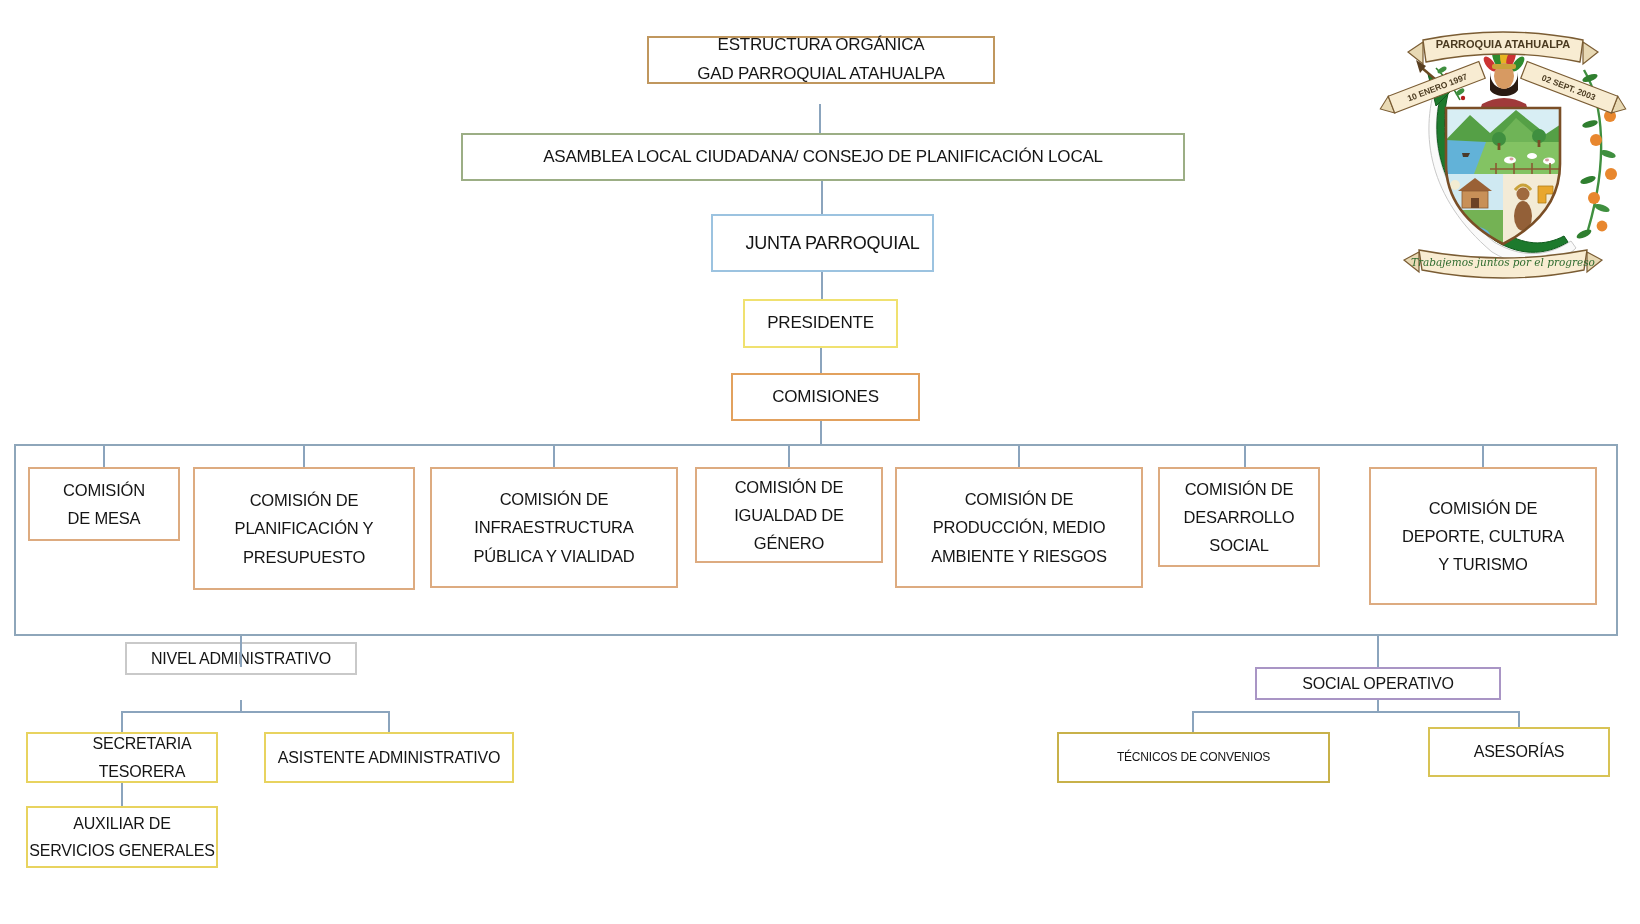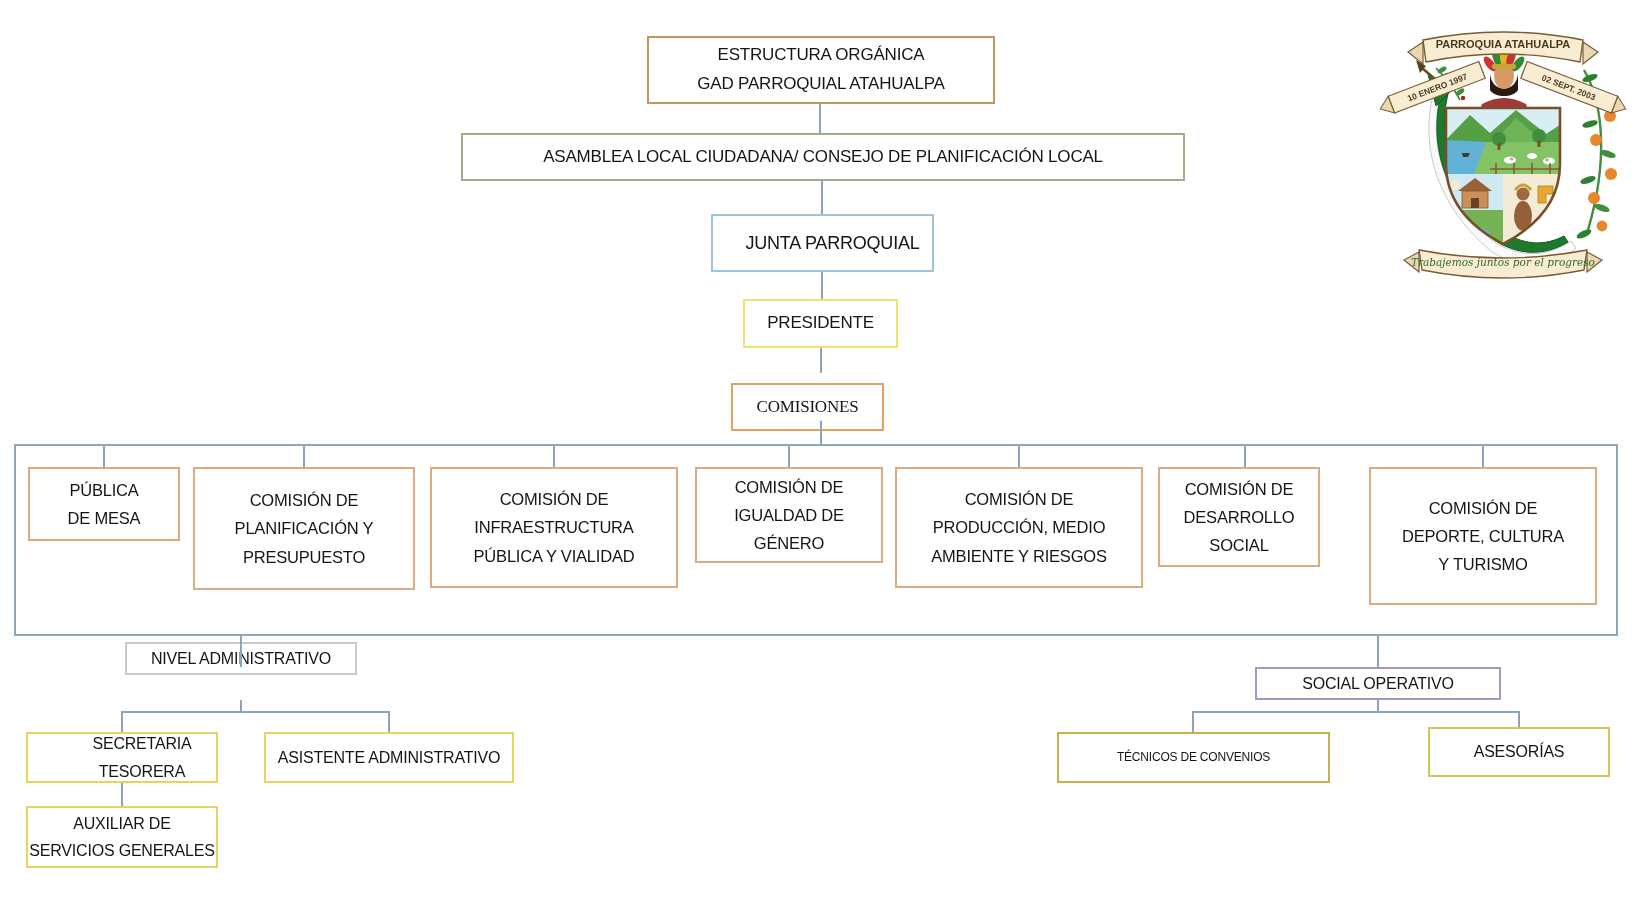--- a/index.html
+++ b/index.html
@@ -9,25 +9,25 @@
   }
   .nd{
     position:absolute;border:2px solid #999;background:#ffffff;
     display:flex;align-items:center;justify-content:center;text-align:center;
     font-size:17px;font-weight:500;letter-spacing:-0.2px;line-height:1.7;
     white-space:pre-line;box-sizing:border-box;
   }
   .vl{position:absolute;width:2px;background:#8ba4bd;}
   .hl{position:absolute;height:2px;background:#8ba4bd;}
 
-  #root       {left:647px;top:36px;width:348px;height:68px;border-color:#c0975e;}
+  #root       {left:647px;top:36px;width:348px;height:48px;border-color:#c0975e;}
   #asamblea   {left:461px;top:133px;width:724px;height:48px;border-color:#9cae85;}
   #junta      {left:711px;top:214px;width:223px;height:58px;border-color:#9cc3e0;font-size:18px;padding-left:20px;}
   #presidente {left:743px;top:299px;width:155px;height:49px;border-color:#f0e170;}
-  #comisiones {left:731px;top:383px;width:153px;height:48px;border-color:#e2a15e;font-family:Liberation Serif, serif;}
+  #comisiones {left:731px;top:373px;width:189px;height:48px;border-color:#e2a15e;}
 
   #grp-comisiones{left:14px;top:444px;width:1604px;height:192px;position:absolute;
     border:2px solid #8ea6ba;background:transparent;box-sizing:border-box;}
   .com{border-color:#ddab80;font-size:16.5px;}
   #c-mesa     {left:28px;top:467px;width:152px;height:74px;}
   #c-plan     {left:193px;top:467px;width:222px;height:123px;}
   #c-infra    {left:430px;top:467px;width:248px;height:121px;}
   #c-igualdad {left:695px;top:467px;width:188px;height:96px;}
   #c-prod     {left:895px;top:467px;width:248px;height:121px;}
   #c-des      {left:1158px;top:467px;width:162px;height:100px;}
@@ -50,21 +50,21 @@
 <div class="canvas">
 
   <div class="nd" id="root">ESTRUCTURA ORGÁNICA
 GAD PARROQUIAL ATAHUALPA</div>
   <div class="nd" id="asamblea">ASAMBLEA LOCAL CIUDADANA/ CONSEJO DE PLANIFICACIÓN LOCAL</div>
   <div class="nd" id="junta">JUNTA PARROQUIAL</div>
   <div class="nd" id="presidente">PRESIDENTE</div>
   <div class="nd" id="comisiones">COMISIONES</div>
 
   <div id="grp-comisiones"></div>
-  <div class="nd com" id="c-mesa">PÚBLICA
+  <div class="nd com" id="c-mesa">COMISIÓN
 DE MESA</div>
   <div class="nd com" id="c-plan">COMISIÓN DE
 PLANIFICACIÓN Y
 PRESUPUESTO</div>
   <div class="nd com" id="c-infra">COMISIÓN DE
 INFRAESTRUCTURA
 PÚBLICA Y VIALIDAD</div>
   <div class="nd com" id="c-igualdad">COMISIÓN DE
 IGUALDAD DE
 GÉNERO</div>

